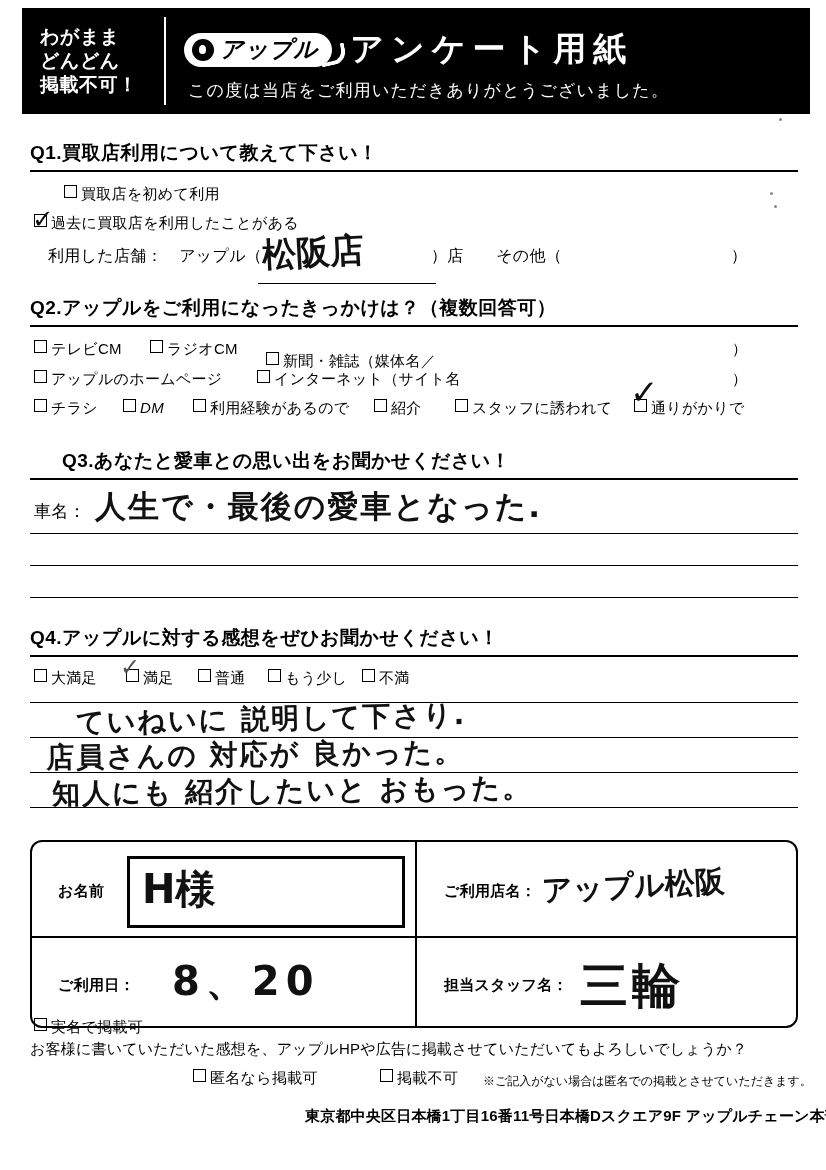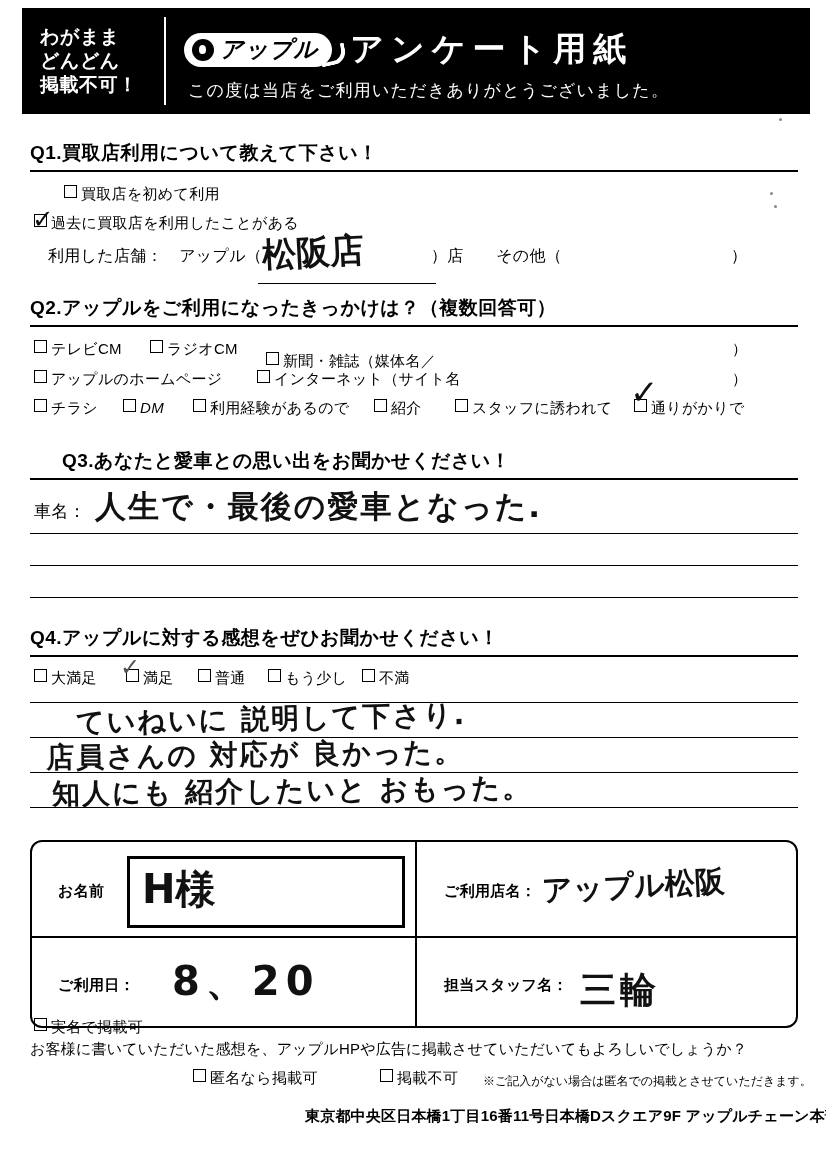--- a/index.html
+++ b/index.html
@@ -374,21 +374,21 @@
     <div class="name-field"></div>
     <div class="hand hand-big" style="left:110px; top:20px; font-size:40px;">H様</div>
 
     <div class="form-label" style="left:412px; top:40px;text-align:right;">ご利用店名：</div>
     <div class="hand hand-big" style="left:510px; top:24px; font-size:30px; transform:rotate(-3deg);">アップル松阪</div>
 
     <div class="form-label" style="left:26px; top:134px;">ご利用日：</div>
     <div class="hand hand-big" style="left:140px; top:112px; font-size:40px; letter-spacing:6px;">8、20</div>
 
     <div class="form-label" style="left:412px; top:134px;">担当スタッフ名：</div>
-    <div class="hand hand-big" style="left:548px; top:124px; font-size:36px; letter-spacing:4px;">三輪</div>
+    <div class="hand hand-big" style="left:548px; top:112px; font-size:48px; letter-spacing:4px;">三輪</div>
   </div>
 
   <div class="footnote" style="left:30px; top:1040px;">お客様に書いていただいた感想を、アップルHPや広告に掲載させていただいてもよろしいでしょうか？</div>
 
   <div class="opt-row" style="left:34px; top:1018px;">
     <span class="cb"></span><span>実名で掲載可</span>
   </div>
   <div class="opt-row" style="left:193px; top:1069px;">
     <span class="cb"></span><span>匿名なら掲載可</span>
   </div>

